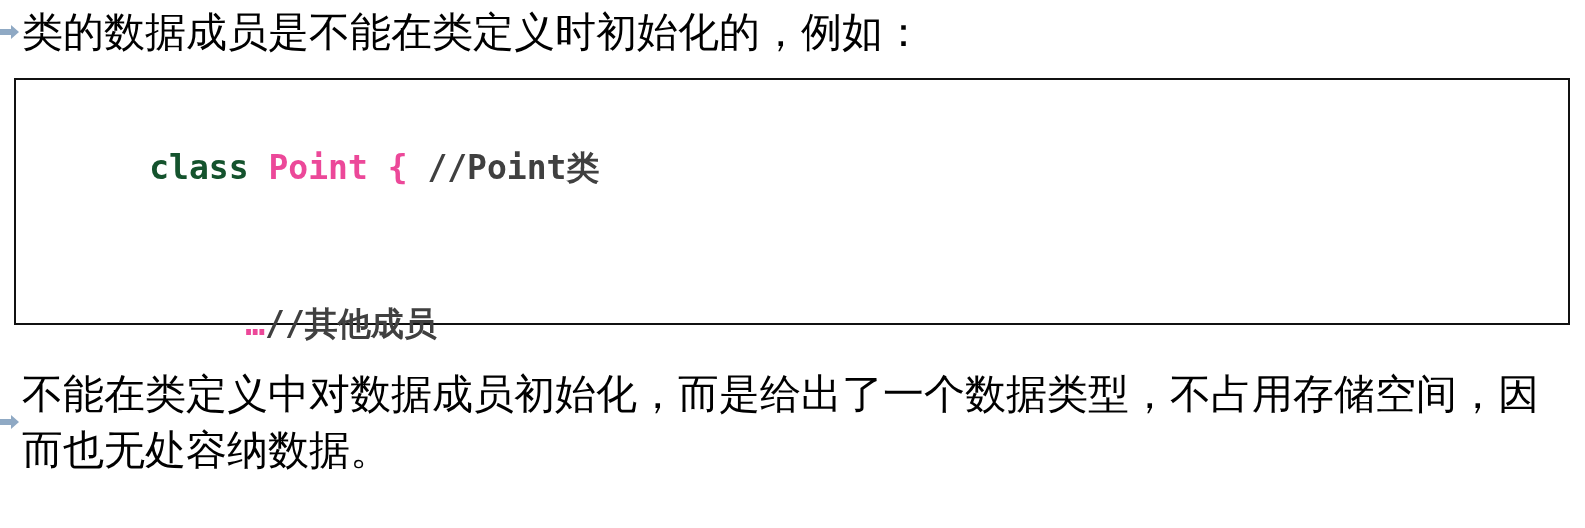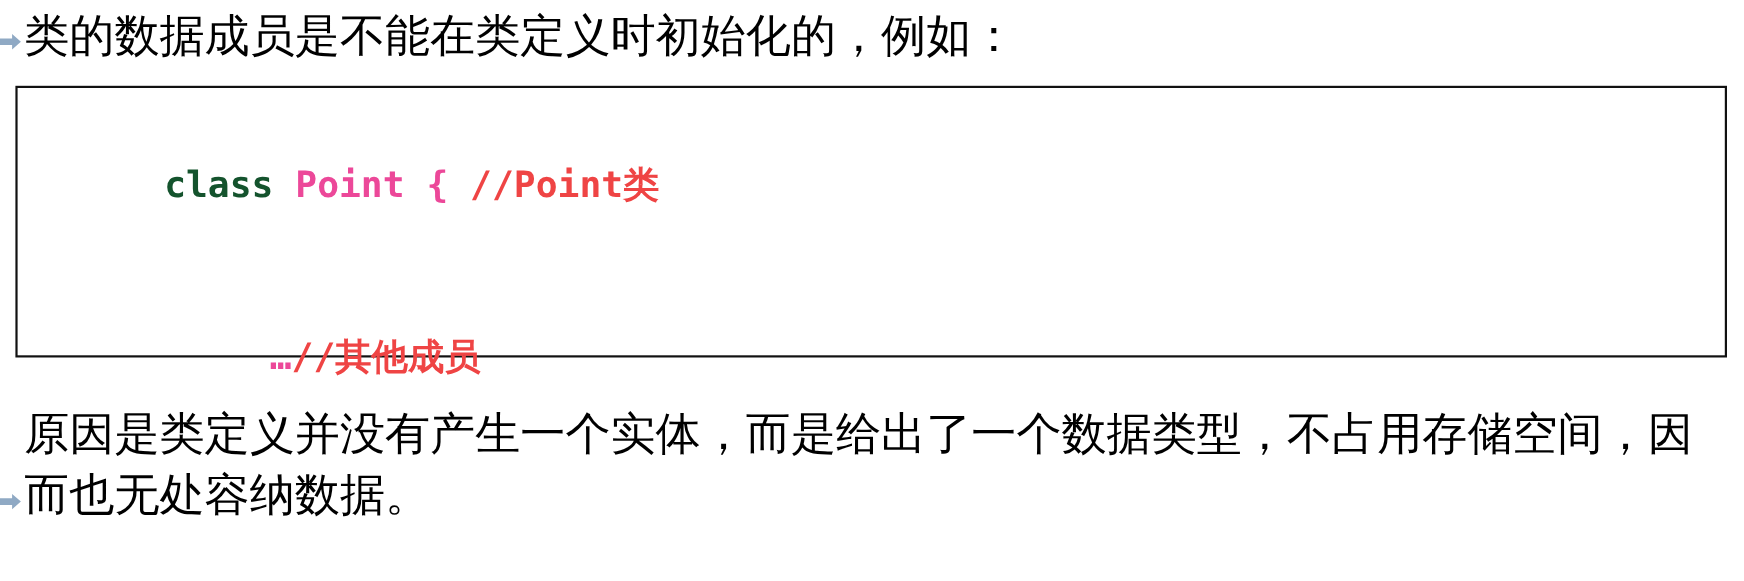--- a/index.html
+++ b/index.html
@@ -19,21 +19,21 @@
     position: relative;
     width: 1585px;
     height: 528px;
     background: #ffffff;
   }
 
   
   .bullet-block {
     position: absolute;
     display: flex;
-    align-items: flex-end;
+    align-items: center;
   }
 
   .bullet-marker {
     flex: 0 0 auto;
     width: 22px;
     height: 44px;
     position: relative;
     margin-left: -14px;
   }
   .bullet-marker svg {
@@ -81,21 +81,21 @@
     font-weight: bold;
     white-space: pre;
     color: #000000;
   }
   .code-line.indent {
     padding-left: 96px;
   }
 
   .tok-kw   { color: #14532d; }
   .tok-txt  { color: #ec4899; }
-  .tok-cmt  { color: #ef4444; }
+  .tok-cmt  { color: #404040; }
 </style>
 </head>
 <body>
 
 <div class="slide">
 
   <div class="bullet-block" id="para-intro">
     <span class="bullet-marker">
       <svg width="20" height="16" viewBox="0 0 20 16" aria-hidden="true">
         <path d="M0 5 L11 5 L11 1 L19 8 L11 15 L11 11 L0 11 Z" fill="#8fa9c4"></path>
@@ -116,16 +116,16 @@
     </div>
 
   </div>
 
   <div class="bullet-block" id="para-reason">
     <span class="bullet-marker">
       <svg width="20" height="16" viewBox="0 0 20 16" aria-hidden="true">
         <path d="M0 5 L11 5 L11 1 L19 8 L11 15 L11 11 L0 11 Z" fill="#8fa9c4"></path>
       </svg>
     </span>
-    <span class="bullet-text">原因是类定义并没有产生一个实体，而是给出了一个数据类型，不占用存储空间，因而也无处容纳数据。</span>
+    <span class="bullet-text">不能在类定义中对数据成员初始化，而是给出了一个数据类型，不占用存储空间，因而也无处容纳数据。</span>
   </div>
 
 </div>
 
 </body></html>

